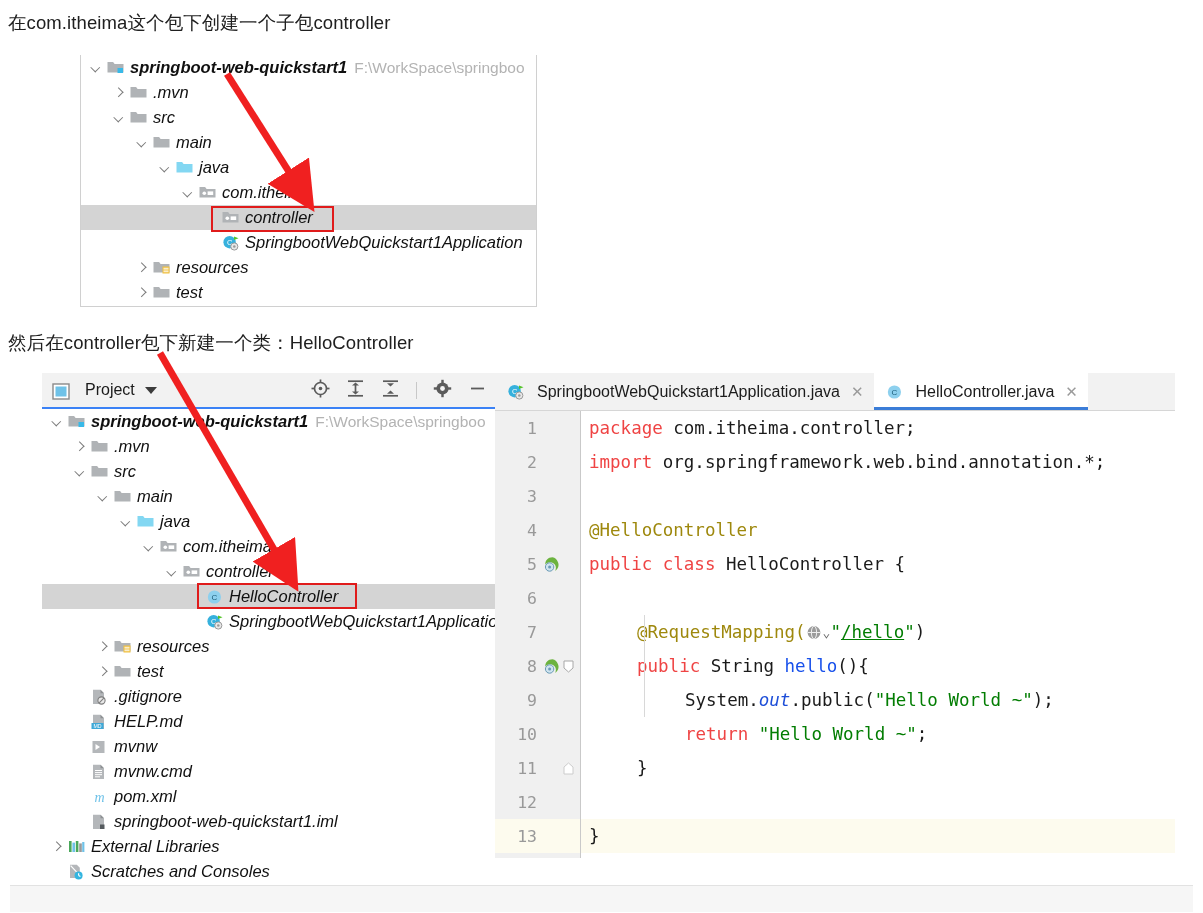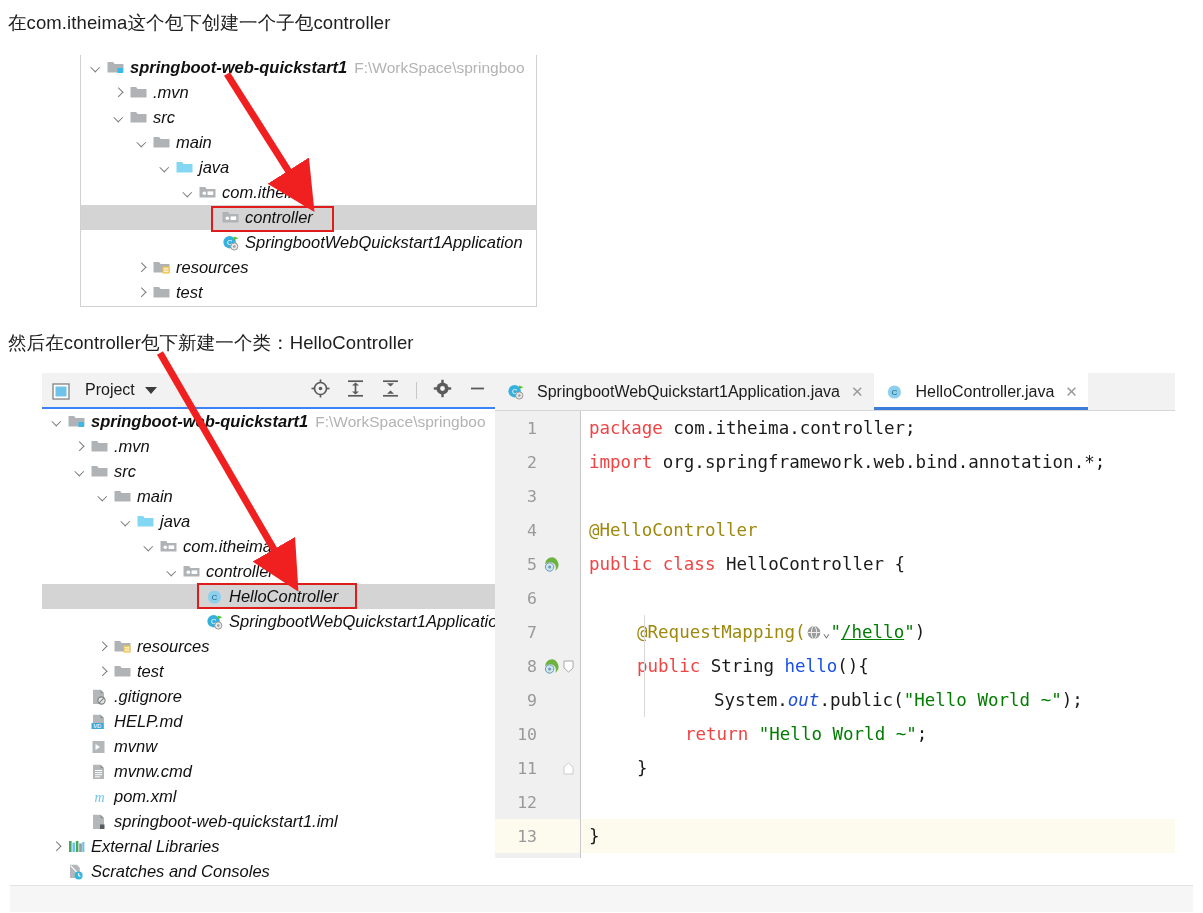--- a/index.html
+++ b/index.html
@@ -742,21 +742,21 @@
           <span class="ann">@RequestMapping(</span><span style="display:inline-flex;align-items:center;">
             <svg width="17" height="17" viewBox="0 0 17 17" style="vertical-align:middle;">
               <circle cx="8" cy="8.5" r="6.4" fill="#9b9b9b"></circle>
               <ellipse cx="8" cy="8.5" rx="2.6" ry="6.4" fill="none" stroke="#efefef" stroke-width="1"></ellipse>
               <line x1="1.6" y1="8.5" x2="14.4" y2="8.5" stroke="#efefef" stroke-width="1"></line>
             </svg></span><span class="plain" style="color:#6a6a6a;font-size:13px;">⌄</span><span class="str">"</span><span class="lnk">/hello</span><span class="str">"</span><span class="plain">)</span>
         </div>
         <div class="cline" style="padding-left:56px;">
           <span class="kw">public</span><span class="plain"> </span><span class="plain">String</span><span class="plain"> </span><span style="color:#1750eb;">hello</span><span class="plain">(){</span>
         </div>
-        <div class="cline" style="padding-left:104px;margin-left:29px;">
+        <div class="cline" style="padding-left:104px;">
           <span class="plain">System.</span><span class="stat">out</span><span class="plain">.public(</span><span class="str">"Hello World ~"</span><span class="plain">);</span>
         </div>
         <div class="cline" style="padding-left:104px;">
           <span class="kw">return</span><span class="plain"> </span><span class="str">"Hello World ~"</span><span class="plain">;</span>
         </div>
         <div class="cline" style="padding-left:56px;">
           <span class="plain">}</span>
         </div>
         <div class="cline"></div>
         <div class="cline hl-line">

